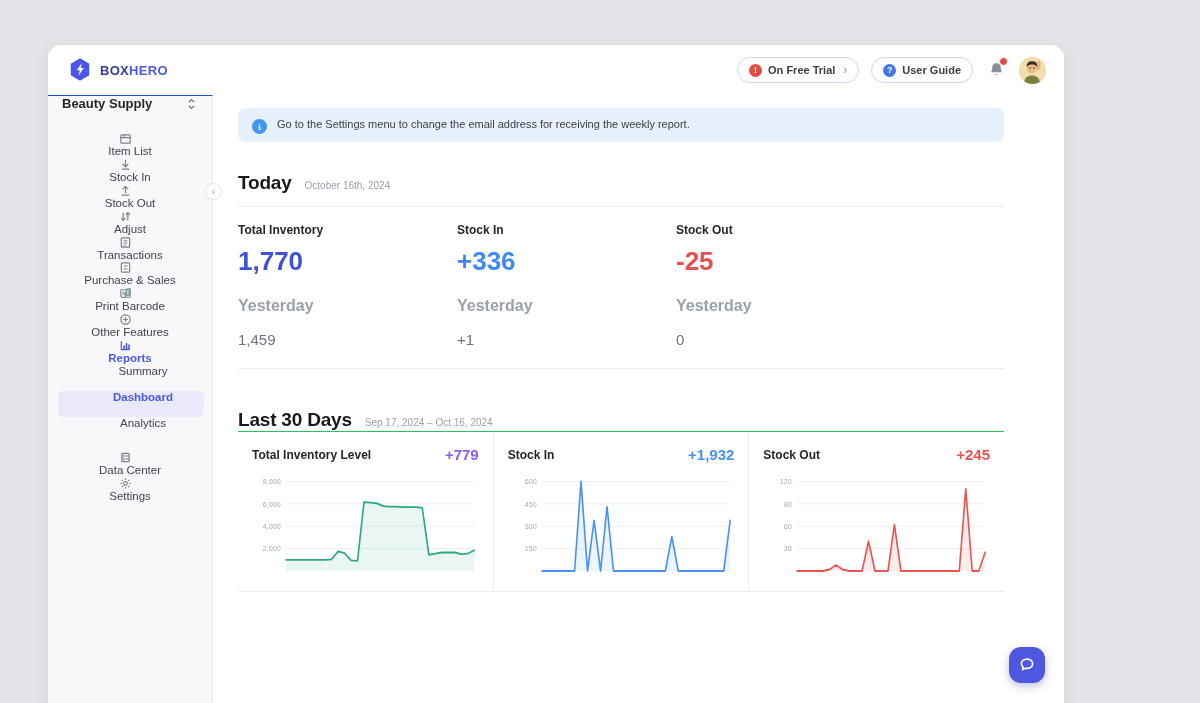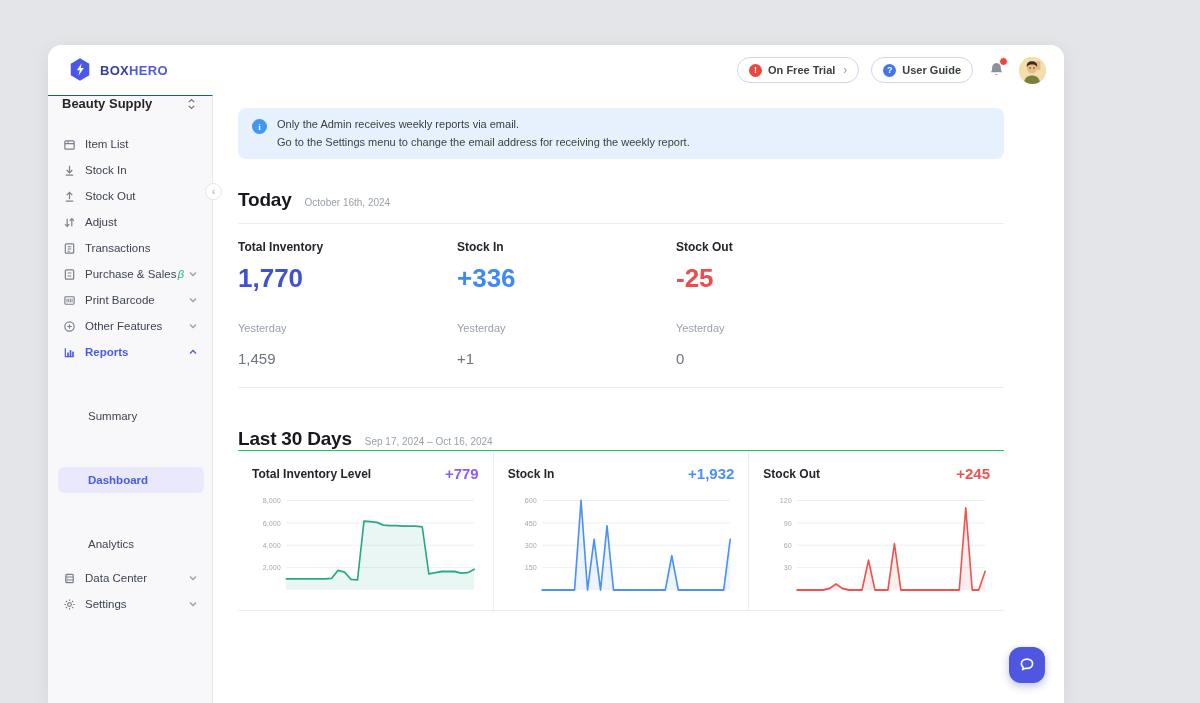--- a/index.html
+++ b/index.html
@@ -35,24 +35,24 @@
   .collapse-btn { position:absolute; left:157px; top:88px; width:17px; height:17px; border-radius:50%;
     background:#fff; border:1px solid #e4e6e9; color:#9aa1ab; font-size:10px; display:flex;
     align-items:center; justify-content:center; z-index:5; cursor:pointer; }
   .main { flex:1; padding:13px 60px 0 25px; background:#fff; }
 
   
   .ws-row { display:flex; align-items:center; justify-content:space-between;
     padding:0 16px 0 14px; margin-bottom:20px; cursor:pointer; }
   .ws-name { font-size:13px; font-weight:700; color:#23262b; }
   .m-item { display:flex; align-items:center; height:26px; margin:0 8px 0 10px;
-    padding:0 6px 0 4px; border-radius:6px; font-size:11.5px; color:#3e4450; cursor:pointer; }
+    padding:0 6px 0 4px; border-radius:6px; font-size:11.5px; color:#3e4450; cursor:pointer;flex-direction:column; }
   .m-item .ic { width:14px; height:14px; margin-right:9px; display:flex; align-items:center; justify-content:center; }
   .m-item .lbl { flex:1; white-space:nowrap; }
-  .m-item.sub { padding-left:30px;margin-top:38px; }
+  .m-item.sub { padding-left:30px; }
   .m-item.active { background:#e9e9fb; color:#4a5ae8; font-weight:700; }
   .m-item.section-on { color:#4a5ae8; font-weight:700;align-items:center; }
   .m-item.gap-top { margin-top:8px; }
   .beta { color:#2aa886; font-size:11px; font-style:italic; margin-right:4px; }
   .chev-svg { width:10px; height:10px; }
 
   
   .banner { background:#e7f1fd; border-radius:8px; padding:8px 14px; display:flex; gap:10px;
     align-items:flex-start; }
   .banner-text { font-size:11px; color:#3c4043; line-height:1.6; }
@@ -63,21 +63,21 @@
   
   .section-head { display:flex; align-items:baseline; gap:13px; margin-top:30px; }
   .h1 { font-size:19px; font-weight:700; color:#17191d; letter-spacing:-.2px; }
   .sub-date { font-size:10px; color:#9aa1ab; }
   .hr { height:1px; background:#ebedf0; margin-top:12px; }
 
   .stats { display:flex; padding:16px 0 20px; }
   .stat { width:219px; }
   .stat-lab { font-size:12px; font-weight:700; color:#23262b; }
   .stat-val { font-size:26px; font-weight:700; margin-top:9px; }
-  .stat-ylab { font-size:11px; color:#9aa1ab; margin-top:28px; }
+  .stat-ylab { font-size:16px; color:#9aa1ab; margin-top:20px;font-weight:bold; }
   .stat-yval { font-size:15px; color:#6e7580; margin-top:16px; }
 
   .charts { display:flex; border-top:1px solid #22c55e; border-bottom:1px solid #ebedf0; }
   .chart-panel { flex:1; padding:14px 14px 10px; min-width:0; }
   .chart-panel + .chart-panel { border-left:1px solid #ebedf0; }
   .cp-head { display:flex; justify-content:space-between; align-items:center; }
   .cp-title { font-size:12px; font-weight:700; color:#23262b; }
   .cp-change { font-size:15px; font-weight:600; }
   svg.plot { width:100%; height:114px; margin-top:4px; display:block; }
 
@@ -288,21 +288,20 @@
       </div>
     </div>
 
     <div class="collapse-btn">‹</div>
 
     <div class="main">
 
       <div class="banner">
         <span class="info-ic">i</span>
         <div class="banner-text">
-          <div>Only the Admin receives weekly reports via email.</div>
           <div>Go to the Settings menu to change the email address for receiving the weekly report.</div>
         </div>
       </div>
 
       <div class="section-head">
         <span class="h1">Today</span>
         <span class="sub-date">October 16th, 2024</span>
       </div>
       <div class="hr"></div>
 

